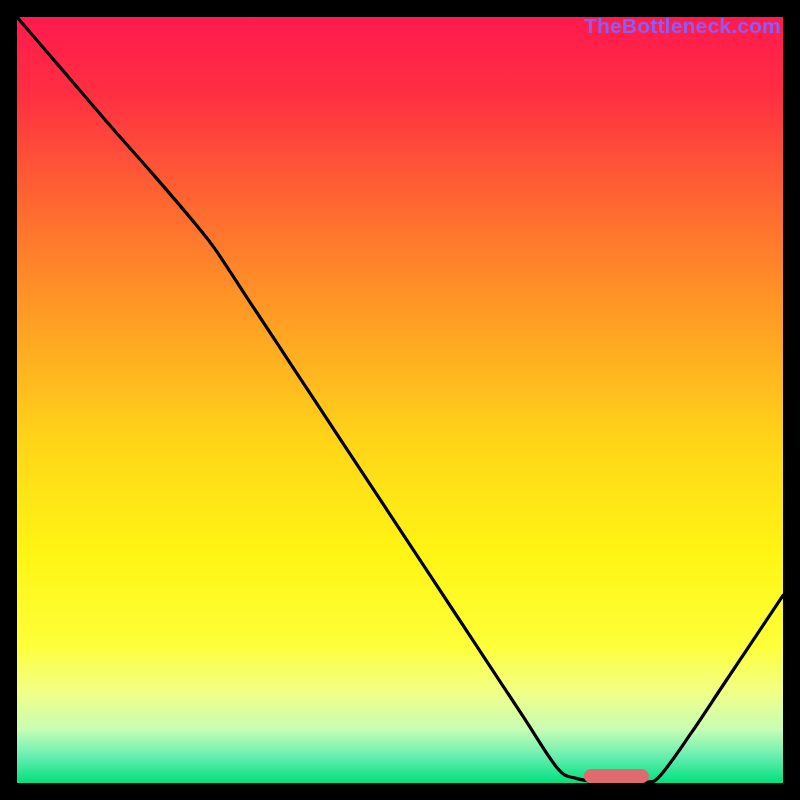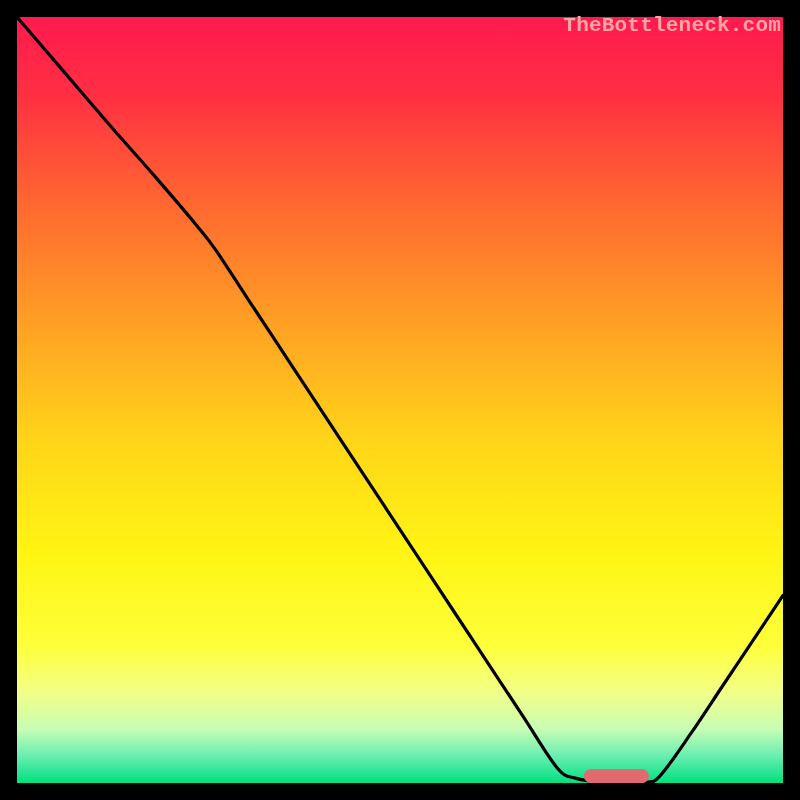--- a/index.html
+++ b/index.html
@@ -22,24 +22,24 @@
     position: absolute;
     left: 0;
     top: 0;
     width: 766px;
     height: 766px;
   }
   .watermark {
     position: absolute;
     top: -3px;
     right: 2px;
-    font-family: Liberation Mono, monospace;
+    font-family: Liberation Sans, sans-serif;
     font-size: 21px;
     font-weight: 600;
-    color: #fca5a5;
+    color: #8b5cf6;
     letter-spacing: 0.2px;
   }
   svg {
     display: block;
   }
 </style>
 </head>
 <body>
 
 <div class="frame">

